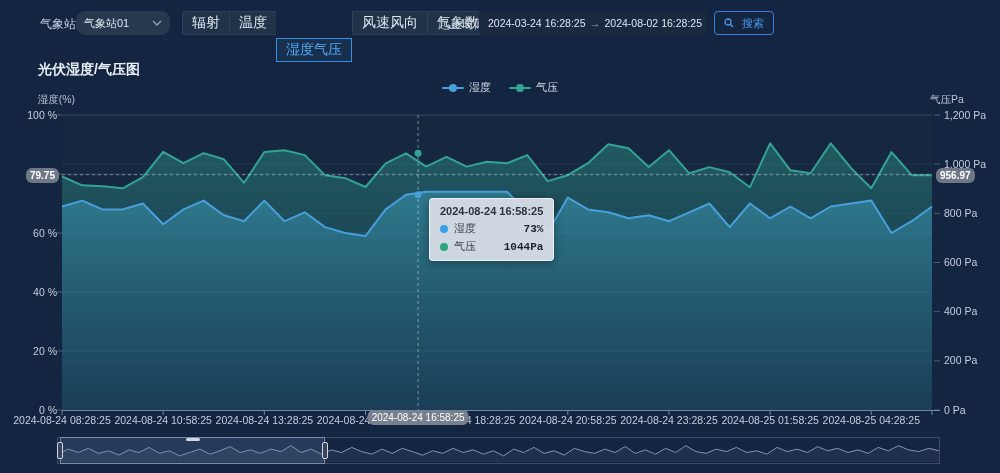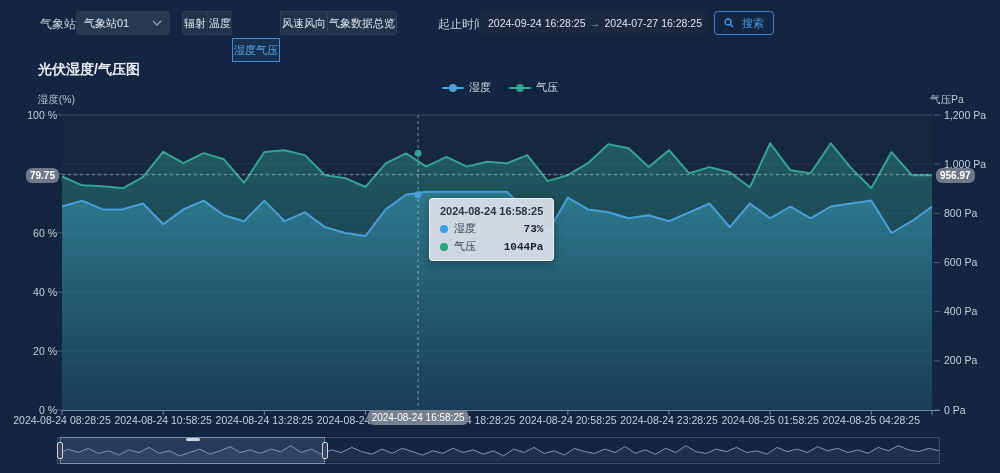--- a/index.html
+++ b/index.html
@@ -5,26 +5,26 @@
   html,body{margin:0;padding:0;background:#132540;}
   body{font-family:"Liberation Sans","DejaVu Sans",sans-serif;}
   #app{position:relative;width:1000px;height:473px;background:#132540;overflow:hidden;}
   svg text{font-family:"Liberation Sans","DejaVu Sans",sans-serif;}
 
   
   .toolbar{position:absolute;left:2px;top:0;width:100%;height:46px;}
   .tb-label{position:absolute;top:16px;font-size:12px;color:#c9d3e0;}
   #station-label{left:38px;}
   #range-label{left:436px;}
-  .select{position:absolute;left:74px;top:11px;width:94px;height:24px;background:#27394f;border-radius:3px;
+  .select{position:absolute;left:74px;top:11px;width:94px;height:24px;background:#27394f;border-radius:9px;
           display:flex;align-items:center;justify-content:space-between;padding:0 8px;box-sizing:border-box;cursor:pointer;}
   .select .sel-text{font-size:11px;color:#dde5ee;}
   .btn-group{position:absolute;left:180px;top:11px;height:24px;display:flex;}
-  .nav-btn{height:24px;display:flex;align-items:center;padding:0 1px;background:#203349;border:1px solid #2c405c;
-           border-right-width:0;color:#dfe6ee;font-size:11px;cursor:pointer;box-sizing:border-box;}
+  .nav-btn{height:24px;display:flex;align-items:center;padding:0 9px;background:#203349;border:1px solid #2c405c;
+           border-right-width:0;color:#dfe6ee;font-size:14px;cursor:pointer;box-sizing:border-box;}
   .nav-btn:first-child{border-radius:3px 0 0 3px;}
   .nav-btn:last-child{border-radius:0 3px 3px 0;border-right-width:1px;}
   .nav-btn.active{border:1px solid #3c8fe0;color:#58a6f0;background:#16304e;margin-top:27px;}
   .date-box{position:absolute;left:477px;top:11px;width:228px;height:24px;background:#1b2940;border-radius:3px;
             display:flex;align-items:center;justify-content:space-between;padding:0 9px;box-sizing:border-box;cursor:pointer;}
   .date-box .dt{font-size:10.5px;color:#dde4ee;white-space:nowrap;}
   .date-box .arr{font-size:11px;color:#8fa0b5;padding:0 4px;}
   .search-btn{position:absolute;left:712px;top:11px;height:24px;padding:0 9px;border:1px solid #3b82d4;border-radius:4px;
               background:transparent;display:flex;align-items:center;gap:8px;color:#4d9be8;font-size:11px;cursor:pointer;box-sizing:border-box;}
 
@@ -162,23 +162,23 @@
     </div>
     <div class="btn-group">
       <div class="nav-btn">辐射</div>
       <div class="nav-btn">温度</div>
       <div class="nav-btn active">湿度气压</div>
       <div class="nav-btn">风速风向</div>
       <div class="nav-btn">气象数据总览</div>
     </div>
     <span class="tb-label" id="range-label">起止时间</span>
     <div class="date-box">
-      <span class="dt">2024-09-24 16:28:25</span>
+      <span class="dt">2024-03-24 16:28:25</span>
       <span class="arr">→</span>
-      <span class="dt">2024-07-27 16:28:25</span>
+      <span class="dt">2024-08-02 16:28:25</span>
       <svg width="11" height="11" viewBox="0 0 11 11">
         <rect x="1" y="2" width="9" height="8" fill="none" stroke="#8fa0b5" stroke-width="1"></rect>
         <line x1="3" y1="0.5" x2="3" y2="3" stroke="#8fa0b5" stroke-width="1"></line>
         <line x1="8" y1="0.5" x2="8" y2="3" stroke="#8fa0b5" stroke-width="1"></line>
       </svg>
     </div>
     <div class="search-btn">
       <svg width="10" height="10" viewBox="0 0 10 10">
         <circle cx="4" cy="4" r="3" fill="none" stroke="#4d9be8" stroke-width="1.3"></circle>
         <line x1="6.3" y1="6.3" x2="9" y2="9" stroke="#4d9be8" stroke-width="1.3"></line>

